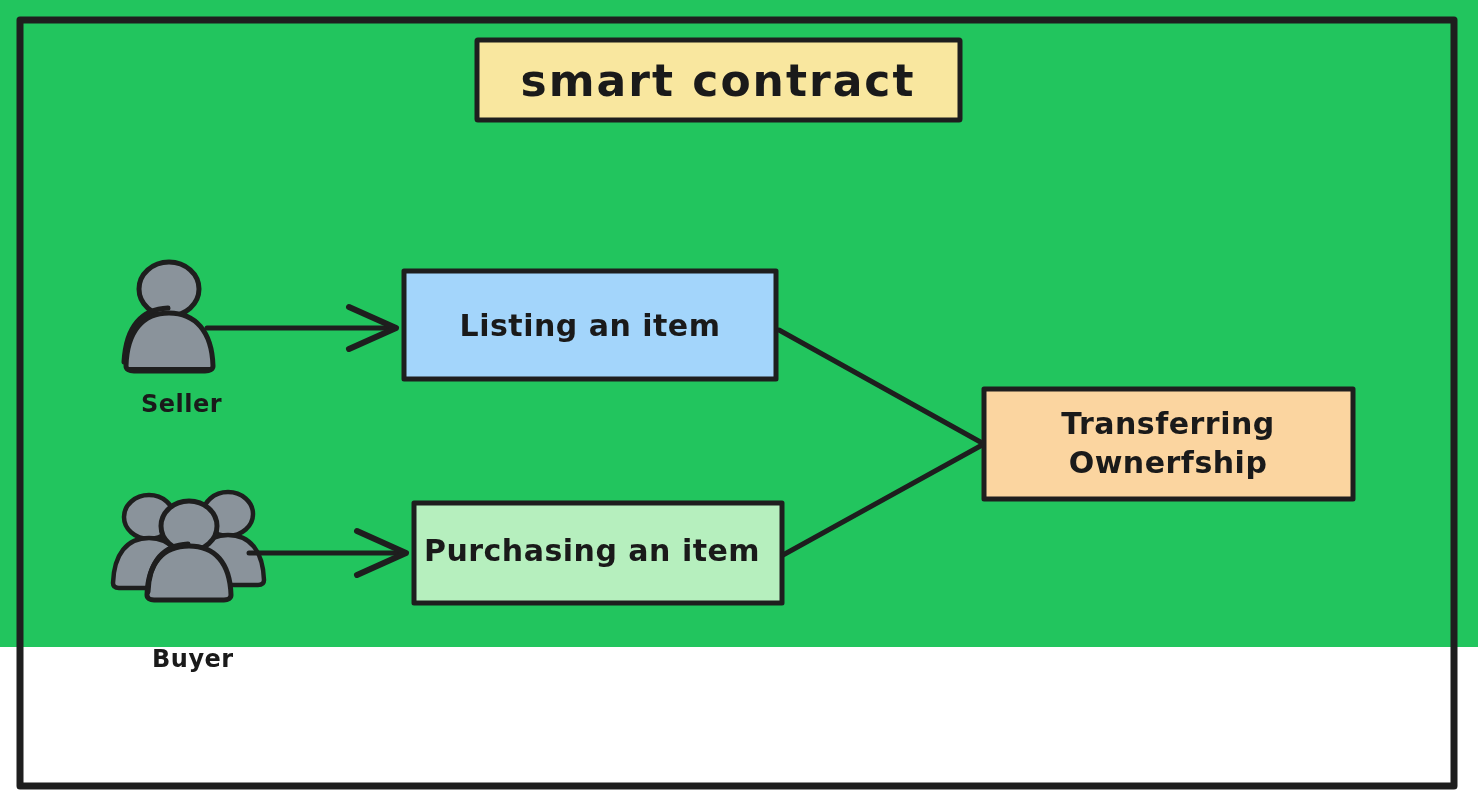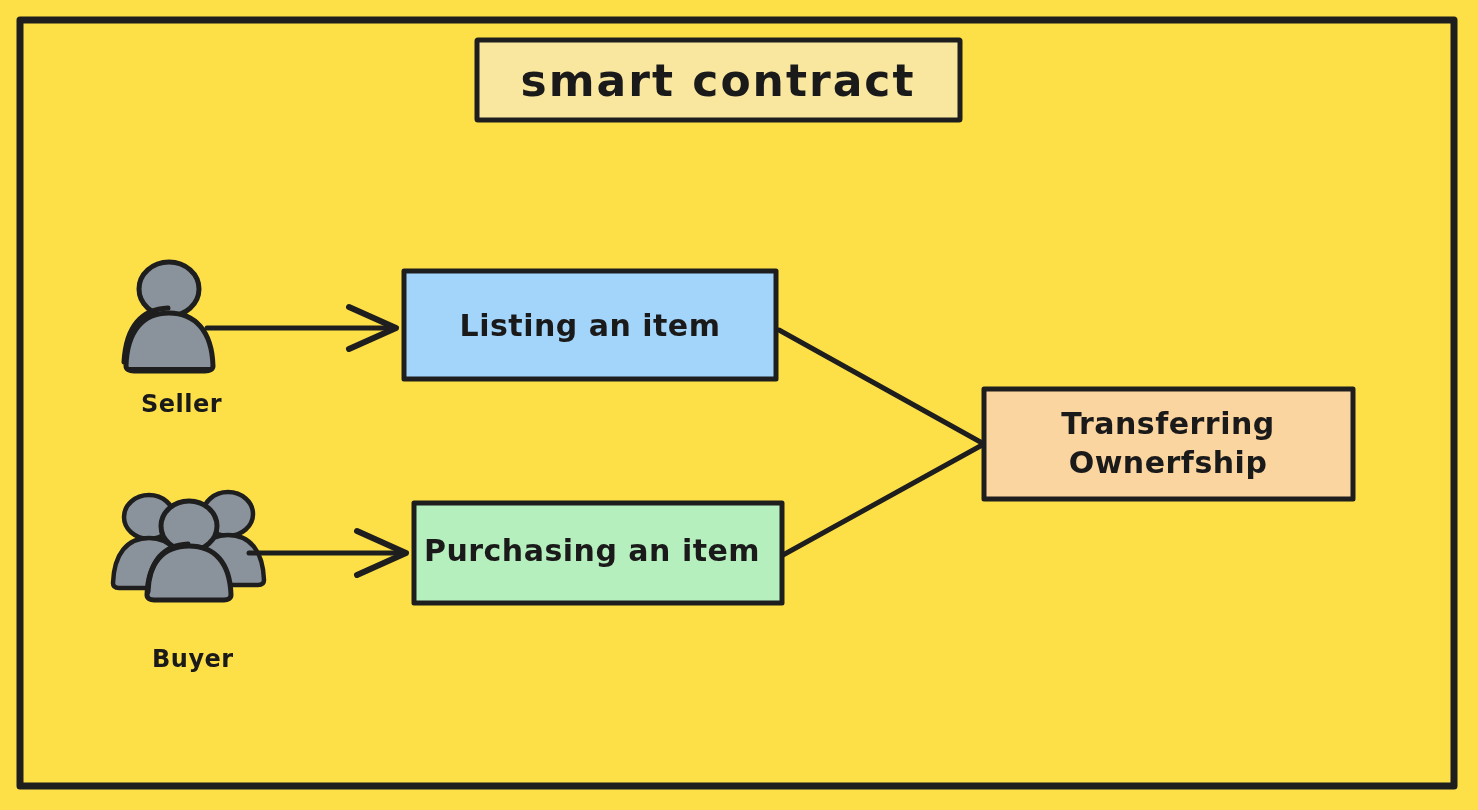--- a/index.html
+++ b/index.html
@@ -9,22 +9,22 @@
   }
   body {
     width: 1478px;
     height: 810px;
     overflow: hidden;
     font-family: "DejaVu Sans", sans-serif;
   }
   #canvas {
     position: relative;
     width: 1478px;
-    height: 810px;
-    background: #fde047;
+    height: 647px;
+    background: #22c55e;
   }
   #diagram-svg {
     position: absolute;
     left: 0;
     top: 0;
     width: 1478px;
     height: 810px;
   }
   .hand-text {
     font-family: "DejaVu Sans", sans-serif;

